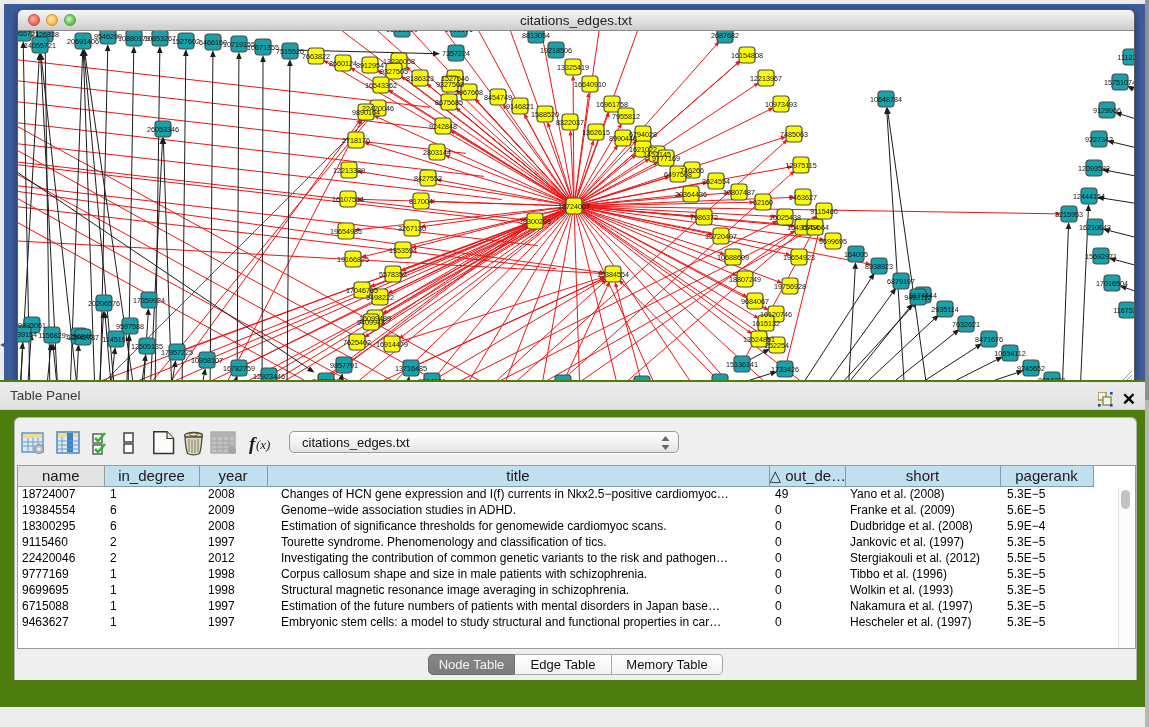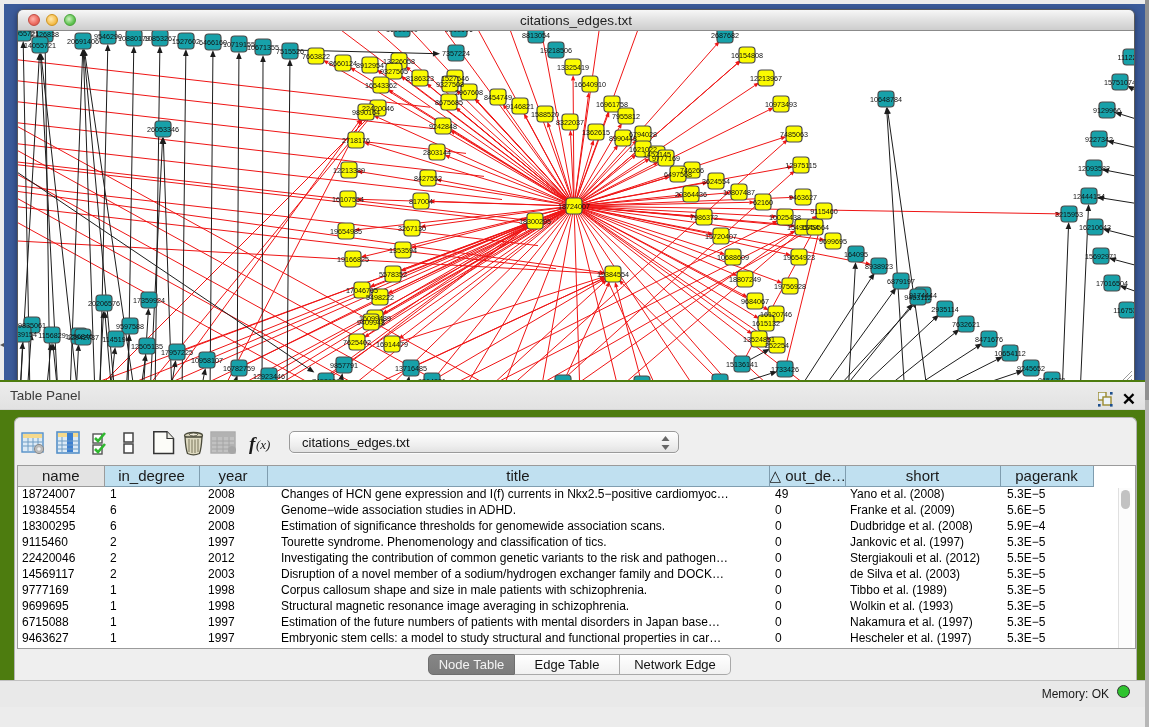--- a/index.html
+++ b/index.html
@@ -34,21 +34,21 @@
 td.c0 { padding-left:4px; }
 col.c0 { width:86px;} col.c1 { width:95px;} col.c2 { width:68px;} col.c3 { width:502px;}
 col.c4 { width:76px;} col.c5 { width:155px;} col.c6 { width:93px;}
 td.c1 { padding-left:6px;} td.c2 { padding-left:9px;} td.c3 { padding-left:14px;}
 td.c4 { padding-left:6px;} td.c5 { padding-left:5px;} td.c6 { padding-left:7px;margin-left:28px;}
 #vscroll { position:absolute; right:3px; top:22px; width:14px; height:160px; background:#fcfcfc; border-left:1px solid #e0e0e0;}
 #vthumb { position:absolute; left:2px; top:2px; width:9px; height:19px; background:#c2c2c2; border-radius:5px; }
 
 #segs { position:absolute; left:413px; top:236px; height:21px; font-size:13px; }
 .seg { float:left; height:21px; line-height:20px; text-align:center; background:linear-gradient(#ffffff,#f1f1f1); border:1px solid #a9a9a9; border-left:none; color:#111; }
-.seg.s1 { width:87px; } .seg.s2 { width:105px; } .seg.s3 { width:111px; }
+.seg.s1 { width:87px; } .seg.s2 { width:97px; } .seg.s3 { width:111px; }
 .seg.first { border-left:1px solid #a9a9a9; border-radius:5px 0 0 5px; }
 .seg.last { border-radius:0 5px 5px 0; }
 .seg.sel { background:linear-gradient(#868686,#7b7b7b); color:#f4f4f4; border-color:#6e6e6e; }
 
 #footer { position:absolute; left:0; top:300px; width:1145px; height:27px; background:#e9e9e9; border-top:1px solid #c0c0c0; }
 #mem { position:absolute; right:36px; top:6px; font-size:12px; color:#1a1a1a; }
 #memdot { position:absolute; right:15px; top:4px; width:13px; height:13px; border-radius:50%; background:#2fc32f; border:1.5px solid #333; }
 
 #rstrip { position:absolute; left:1145px; top:0; width:4px; height:727px; background:#909090; }
 #rstrip2 { position:absolute; left:1145px; top:400px; width:4px; height:327px; background:#b7b7b7; }
@@ -854,21 +854,21 @@
               <td class="c2">2009</td>
               <td class="c3">Genome−wide association studies in ADHD.</td>
               <td class="c4">0</td>
               <td class="c5">Franke et al. (2009)</td>
               <td class="c6">5.6E−5</td>
             </tr>
 <tr>
               <td class="c0">18300295</td>
               <td class="c1">6</td>
               <td class="c2">2008</td>
-              <td class="c3">Estimation of significance thresholds for genomewide association scans.</td>
+              <td class="c3">Estimation of significance thresholds for genomewide cardiomyoc scans.</td>
               <td class="c4">0</td>
               <td class="c5">Dudbridge et al. (2008)</td>
               <td class="c6">5.9E−4</td>
             </tr>
 <tr>
               <td class="c0">9115460</td>
               <td class="c1">2</td>
               <td class="c2">1997</td>
               <td class="c3">Tourette syndrome. Phenomenology and classification of tics.</td>
               <td class="c4">0</td>
@@ -878,35 +878,26 @@
 <tr>
               <td class="c0">22420046</td>
               <td class="c1">2</td>
               <td class="c2">2012</td>
               <td class="c3">Investigating the contribution of common genetic variants to the risk and pathogen…</td>
               <td class="c4">0</td>
               <td class="c5">Stergiakouli et al. (2012)</td>
               <td class="c6">5.5E−5</td>
             </tr>
 <tr>
-              <td class="c0">14569117</td>
-              <td class="c1">2</td>
-              <td class="c2">2003</td>
-              <td class="c3">Disruption of a novel member of a sodium/hydrogen exchanger family and DOCK…</td>
-              <td class="c4">0</td>
-              <td class="c5">de Silva et al. (2003)</td>
-              <td class="c6">5.3E−5</td>
-            </tr>
-<tr>
               <td class="c0">9777169</td>
               <td class="c1">1</td>
               <td class="c2">1998</td>
               <td class="c3">Corpus callosum shape and size in male patients with schizophrenia.</td>
               <td class="c4">0</td>
-              <td class="c5">Tibbo et al. (1989)</td>
+              <td class="c5">Tibbo et al. (1996)</td>
               <td class="c6">5.3E−5</td>
             </tr>
 <tr>
               <td class="c0">9699695</td>
               <td class="c1">1</td>
               <td class="c2">1998</td>
               <td class="c3">Structural magnetic resonance image averaging in schizophrenia.</td>
               <td class="c4">0</td>
               <td class="c5">Wolkin et al. (1993)</td>
               <td class="c6">5.3E−5</td>
@@ -931,22 +922,18 @@
             </tr>
       </tbody>
         </table>
       <div id="vscroll">
           <div id="vthumb"></div>
         </div>
     </div>
     <div id="segs">
       <div class="seg first sel s1">Node Table</div>
         <div class="seg s2">Edge Table</div>
-        <div class="seg last s3">Network Edge</div>
+        <div class="seg last s3">Memory Table</div>
     </div>
   </div>
-  <div id="footer">
-      <div id="mem">Memory: OK</div>
-      <div id="memdot"></div>
-    </div>
 </div>
 <div id="rstrip"></div>
 <div id="rstrip2"></div>
 
 </body></html>

